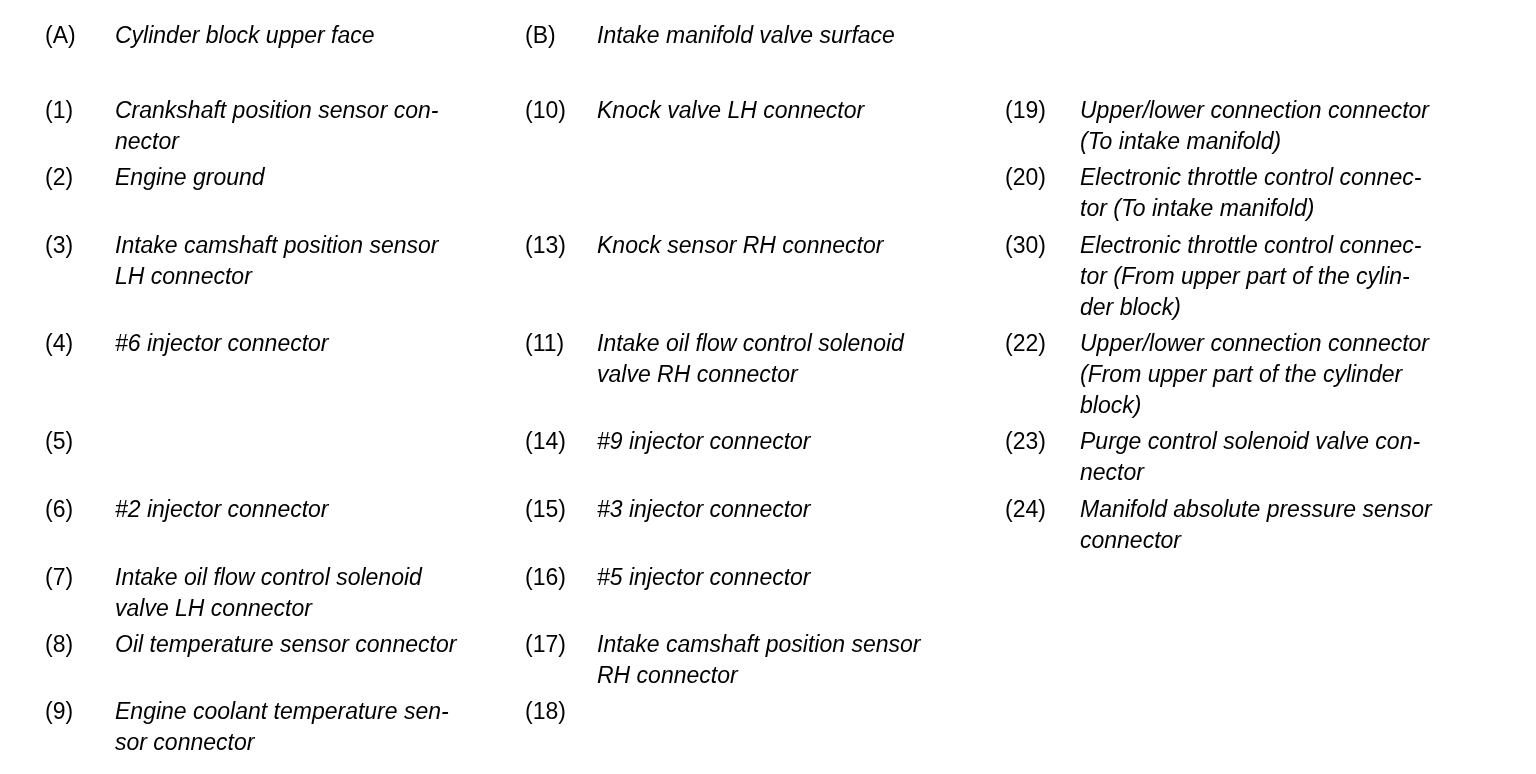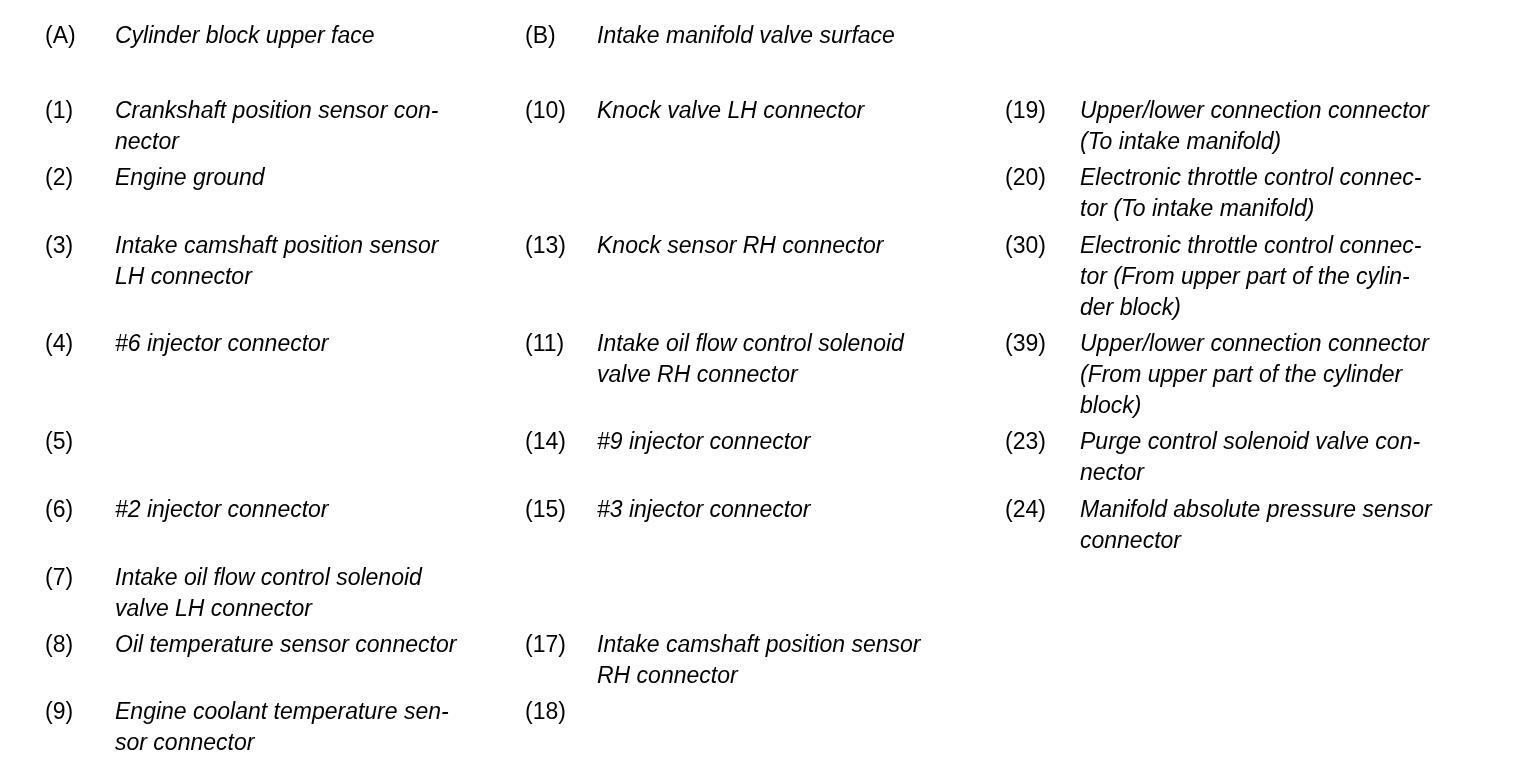--- a/index.html
+++ b/index.html
@@ -108,21 +108,21 @@
   <div class="entry c1 r4">
     <span class="num">(4)</span>
     <span class="label">#6 injector connector</span>
   </div>
   <div class="entry c2 r4">
     <span class="num">(11)</span>
     <span class="label">Intake oil flow control solenoid
 valve RH connector</span>
   </div>
   <div class="entry c3 r4">
-    <span class="num">(39)</span>
+    <span class="num">(22)</span>
     <span class="label">Upper/lower connection connector
 (From upper part of the cylinder
 block)</span>
   </div>
 
   <div class="entry c1 r5">
     <span class="num">(5)</span>
   </div>
   <div class="entry c2 r5">
     <span class="num">(14)</span>
@@ -146,20 +146,24 @@
     <span class="num">(24)</span>
     <span class="label">Manifold absolute pressure sensor
 connector</span>
   </div>
 
   <div class="entry c1 r7">
     <span class="num">(7)</span>
     <span class="label">Intake oil flow control solenoid
 valve LH connector</span>
   </div>
+  <div class="entry c2 r7">
+    <span class="num">(16)</span>
+    <span class="label">#5 injector connector</span>
+  </div>
 
   <div class="entry c1 r8">
     <span class="num">(8)</span>
     <span class="label">Oil temperature sensor connector</span>
   </div>
   <div class="entry c2 r8">
     <span class="num">(17)</span>
     <span class="label">Intake camshaft position sensor
 RH connector</span>
   </div>

